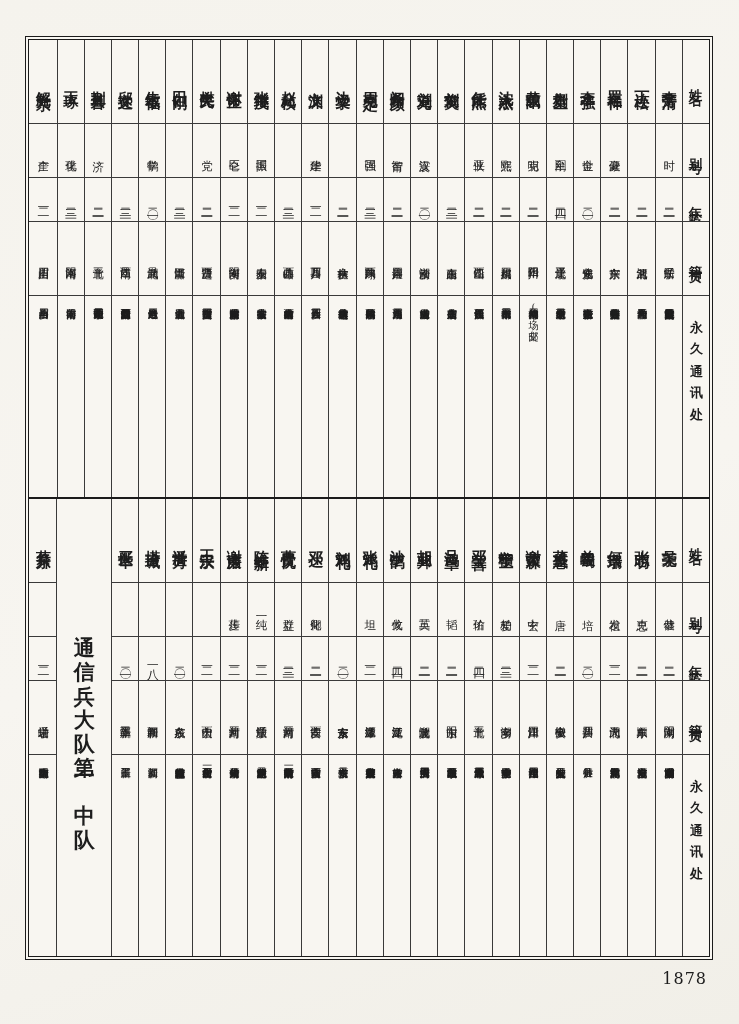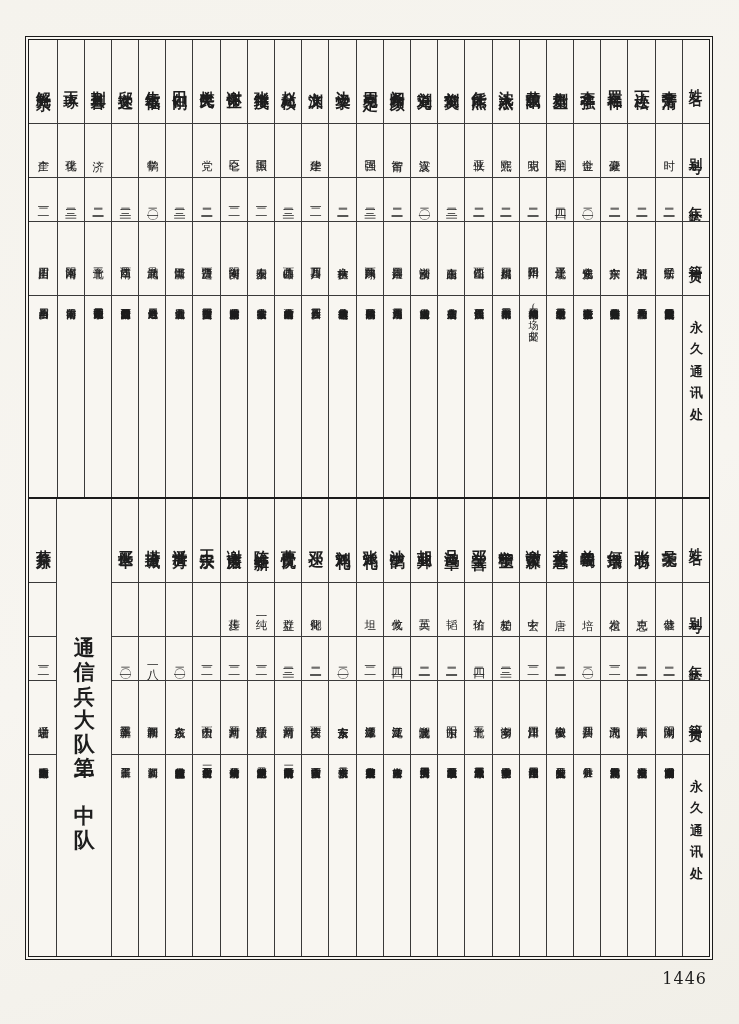--- a/index.html
+++ b/index.html
@@ -894,14 +894,14 @@
     <div class="cell c-native">
             <span class="vtext native">辽宁岫岩</span>
           </div>
     <div class="cell c-addr">
             <span class="vtext addr">沈阳市皇寺大街公和商场</span>
           </div>
   </div>
       </section>
 
   </div>
-  <div class="pageno">1446</div>
+  <div class="pageno">1878</div>
 </div>
 
 </body></html>

